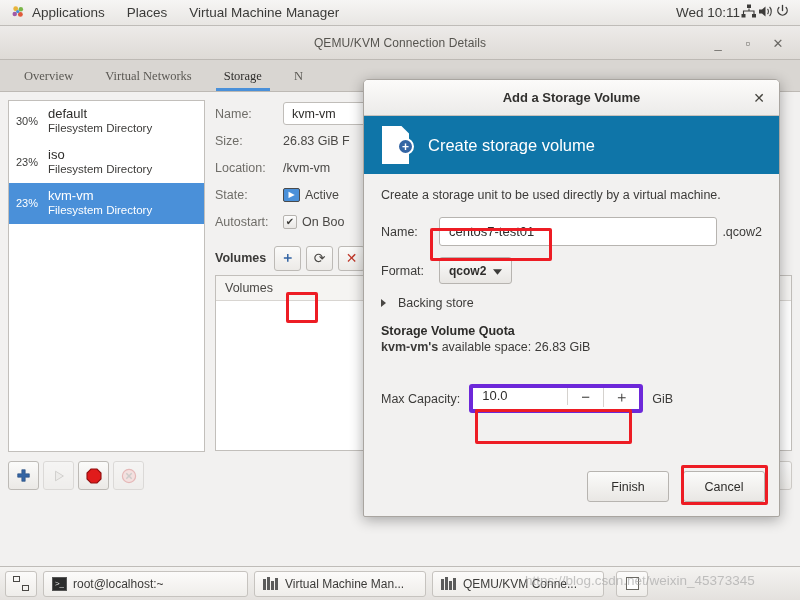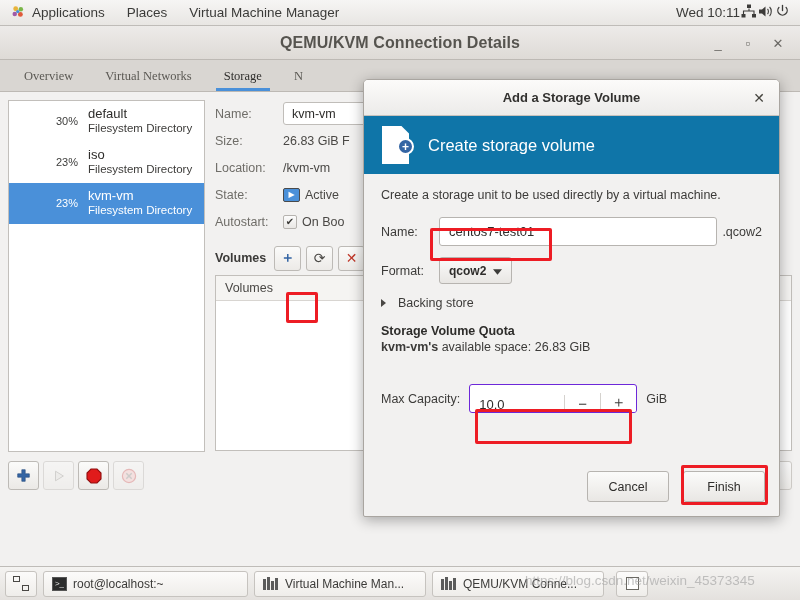--- a/index.html
+++ b/index.html
@@ -33,21 +33,21 @@
   #mainwin {
     position: absolute; left: 0; top: 26px; width: 800px; height: 540px;
     background: #f2f1f0;
   }
   #titlebar {
     position: relative; height: 34px;
     background: linear-gradient(to bottom, #edebe9 0%, #dedad6 100%);
     border-bottom: 1px solid #bdb9b4;
     display: flex; align-items: center; justify-content: center;
   }
-  #titlebar .wtitle { font-size: 16px; color: #56544f; font-weight: bold; letter-spacing: .1px;}
+  #titlebar .wtitle { font-size: 12px; color: #56544f; font-weight: normal; letter-spacing: .1px;}
   .wbtns { position: absolute; right: 6px; top: 0; height: 34px; display: flex; align-items: center; gap: 14px; padding-right: 8px;}
   .wbtn { width: 16px; height: 16px; display: flex; align-items: center; justify-content: center; color: #6a6864; font-size: 13px; }
 
   #menubar {
     height: 28px; background: #f4f3f2; border-bottom: 1px solid #d6d2ce;
     display: flex; align-items: center; padding-left: 10px;
   }
   #menubar .mi { font-size: 12.5px; color: #6b6963; padding: 2px 6px; }
 
   
@@ -68,21 +68,21 @@
   
   #content { position: relative; height: 423px; background: #f2f1f0; padding: 8px; }
   #pane { display: flex; gap: 10px; height: 352px; }
 
   #poollist {
     width: 197px; background: #ffffff; border: 1px solid #c2bfbb;
     overflow: hidden;
   }
   .pool-row { display: flex; align-items: center; gap: 6px; padding: 6px 7px 7px 7px; }
   .pool-row.sel { background: #4a90d9; }
-  .pool-pct { font-size: 11px; color: #3d3d3b; width: 26px; margin-left: 40px; }
+  .pool-pct { font-size: 11px; color: #3d3d3b; width: 26px; }
   .pool-row.sel .pool-pct { color: #ffffff; }
   .pool-txt { line-height: 1.15; }
   .pool-name { font-size: 13px; color: #2e2d2b; }
   .pool-sub { font-size: 11.5px; color: #3c3b39; }
   .pool-row.sel .pool-name, .pool-row.sel .pool-sub { color: #ffffff; }
 
   #details { flex: 1; position: relative; }
   .drow { display: flex; align-items: center; height: 27px; font-size: 12.5px; }
   .dlabel { width: 68px; color: #6f6d68; }
   .dvalue { color: #4a4845; }
@@ -179,22 +179,22 @@
     font-size: 12px; color: #2e2d2b; font-weight: bold;
   }
   .expander { display: flex; align-items: center; gap: 12px; margin: 12px 0 14px 0; font-size: 12.5px; color: #3c3b39; }
   .tri { width: 0; height: 0; border-left: 5px solid #4a4845; border-top: 4px solid transparent; border-bottom: 4px solid transparent; }
   .quota-title { font-size: 12.5px; color: #2e2d2b; font-weight: bold; }
   .quota-sub { font-size: 12.5px; color: #3c3b39; margin-top: 2px; }
   .quota-sub b { font-weight: bold; }
   .cap-row { display: flex; align-items: center; margin-top: 30px; }
   .cap-label { font-size: 12.5px; color: #3c3b39; margin-right: 9px; }
   .spinner {
-    display: flex; align-items: flex-end; height: 29px;
-    border: 1px solid #6d28d9; border-radius: 3px; background: #ffffff; overflow: hidden;
+    display: flex; align-items: flex-start; height: 29px;
+    border: 4px solid #6d28d9; border-radius: 3px; background: #ffffff; overflow: hidden;
   }
   .spin-val { width: 94px; display: flex; align-items: center; padding-left: 9px; font-size: 13px; color: #2e2d2b; }
   .spin-btn {
     width: 36px; display: flex; align-items: center; justify-content: center;
     border-left: 1px solid #d5d2ce; font-size: 15px; color: #3c3b39; background: #ffffff;
   }
   .cap-unit { font-size: 12.5px; color: #3c3b39; margin-left: 9px; }
 
   #dlgbtns {
     position: absolute; right: 14px; bottom: 14px; display: flex; align-items: center; gap: 14px;
@@ -469,22 +469,22 @@
         <span class="spinner">
           <span class="spin-val">10.0</span>
           <span class="spin-btn">−</span>
           <span class="spin-btn">＋</span>
         </span>
         <span class="cap-unit">GiB</span>
       </div>
     </div>
 
     <div id="dlgbtns">
+      <span class="dbtn">Finish</span>
       <span class="dbtn">Cancel</span>
-      <span class="dbtn">Finish</span>
     </div>
   </div>
 
   <div class="redbox" style="left:430px; top:228px; width:122px; height:33px;"></div>
   <div class="redbox" style="left:475px; top:409px; width:157px; height:35px;"></div>
   <div class="redbox" style="left:681px; top:465px; width:87px; height:40px;"></div>
 
   <div id="taskbar">
     <span class="tk-btn sq">
       <span class="switcher">

